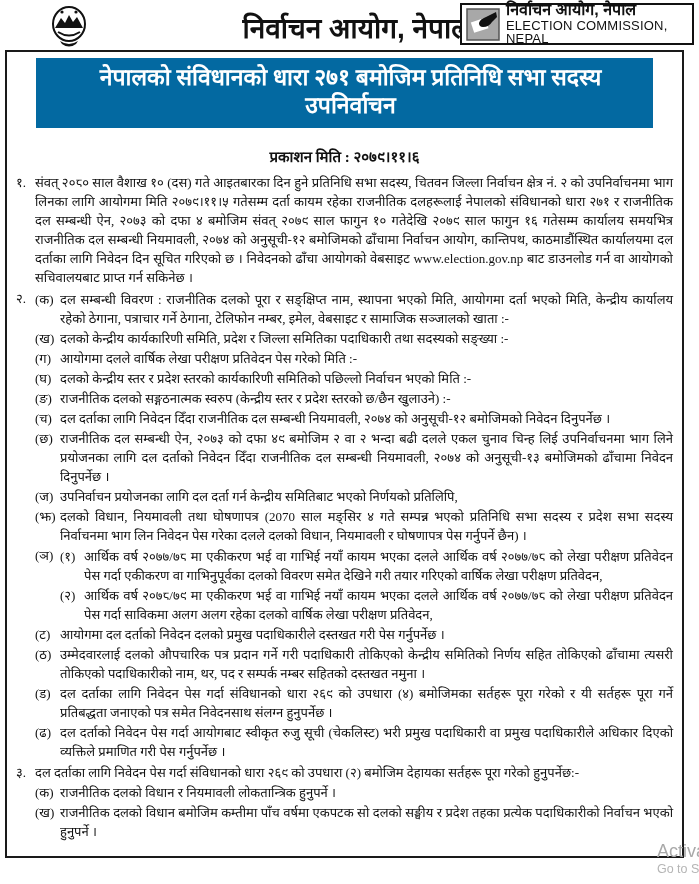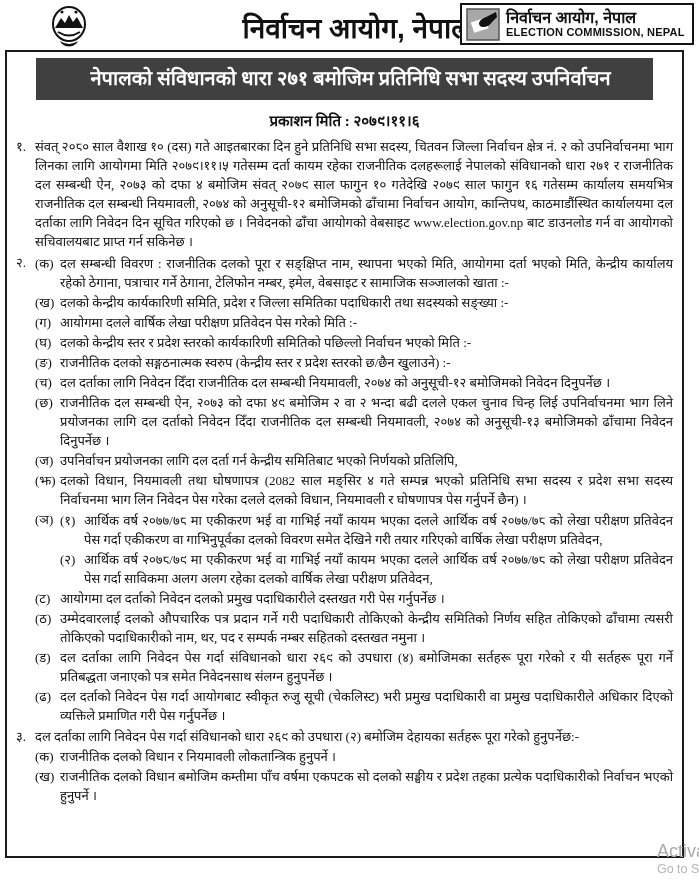--- a/index.html
+++ b/index.html
@@ -23,40 +23,40 @@
   .logo-box {
     position: absolute; right: 5px; top: 3px;
     width: 234px; height: 42px;
     border: 2px solid #111;
     display: flex; align-items: center; gap: 6px;
     padding: 2px 4px; background: #fff;
   }
   .logo-box .mark { width: 34px; height: 33px; flex: 0 0 auto; }
   .logo-box .names { line-height: 1.05; text-align: left; }
   .logo-np { font-size: 16px; font-weight: bold; font-family: "Liberation Sans", "DejaVu Sans", sans-serif; }
-  .logo-en { font-size: 11px; font-weight: bold; letter-spacing: 0.2px;
+  .logo-en { font-size: 13px; font-weight: normal; letter-spacing: 0.2px;
              font-family: "Liberation Sans", "DejaVu Sans", sans-serif; }
   
   .content-box {
     position: absolute; left: 5px; top: 50px; width: 679px; height: 808px;
     border: 2px solid #1a1a1a;
     padding: 4px 9px 4px 9px;
     overflow: hidden;
     background: #fff;
   }
   .banner {
     width: 617px; margin: 2px auto 5px auto;
-    background: #404040; color: #fff;
+    background: #0369a1; color: #fff;
     text-align: center; font-weight: bold;
-    font-size: 20px; line-height: 28px;
+    font-size: 23px; line-height: 28px;
     padding: 6px 4px 8px 16px;
   }
   .pub-date {
     text-align: center; font-weight: bold; font-size: 15px;
-    margin: 10px 0 7px 0;
+    margin: 18px 0 7px 0;
   }
   
   .sections { font-size: 13px; line-height: 19px; }
   .row { display: flex; align-items: flex-start; }
   .row > .marker { flex: 0 0 auto; white-space: nowrap; }
   .row > .body { flex: 1 1 auto; text-align: justify; }
   .lvl0 > .marker { width: 19px; }
   .lvl1 { margin-top: 1px; }
   .lvl1 > .marker { width: 25px; }
   .lvl2 { margin-top: 1px; }
@@ -158,21 +158,21 @@
             </div>
             <div class="row lvl1">
               <span class="marker">(ज)</span>
               <div class="body">
                 <div>उपनिर्वाचन प्रयोजनका लागि दल दर्ता गर्न केन्द्रीय समितिबाट भएको निर्णयको प्रतिलिपि,</div>
               </div>
             </div>
             <div class="row lvl1">
               <span class="marker">(झ)</span>
               <div class="body">
-                <div>दलको विधान, नियमावली तथा घोषणापत्र (2082 साल मङ्सिर ४ गते सम्पन्न भएको प्रतिनिधि सभा सदस्य र प्रदेश सभा सदस्य निर्वाचनमा भाग लिन निवेदन पेस गरेका दलले दलको विधान, नियमावली र घोषणापत्र पेस गर्नुपर्ने छैन) ।</div>
+                <div>दलको विधान, नियमावली तथा घोषणापत्र (2070 साल मङ्सिर ४ गते सम्पन्न भएको प्रतिनिधि सभा सदस्य र प्रदेश सभा सदस्य निर्वाचनमा भाग लिन निवेदन पेस गरेका दलले दलको विधान, नियमावली र घोषणापत्र पेस गर्नुपर्ने छैन) ।</div>
               </div>
             </div>
             <div class="row lvl1">
               <span class="marker">(ञ)</span>
               <div class="body">
                 <div>
                   <div class="row lvl2">
                     <span class="marker">(१)</span>
                     <div class="body">
                       <div>आर्थिक वर्ष २०७७/७८ मा एकीकरण भई वा गाभिई नयाँ कायम भएका दलले आर्थिक वर्ष २०७७/७८ को लेखा परीक्षण प्रतिवेदन पेस गर्दा एकीकरण वा गाभिनुपूर्वका दलको विवरण समेत देखिने गरी तयार गरिएको वार्षिक लेखा परीक्षण प्रतिवेदन,</div>

